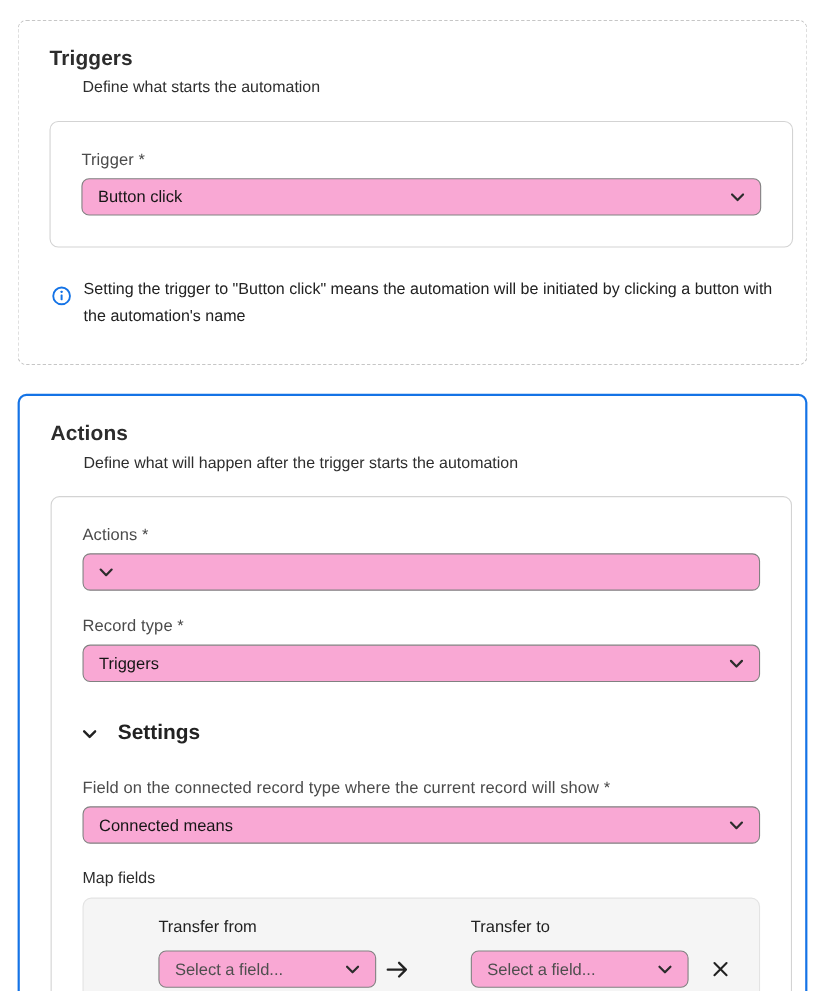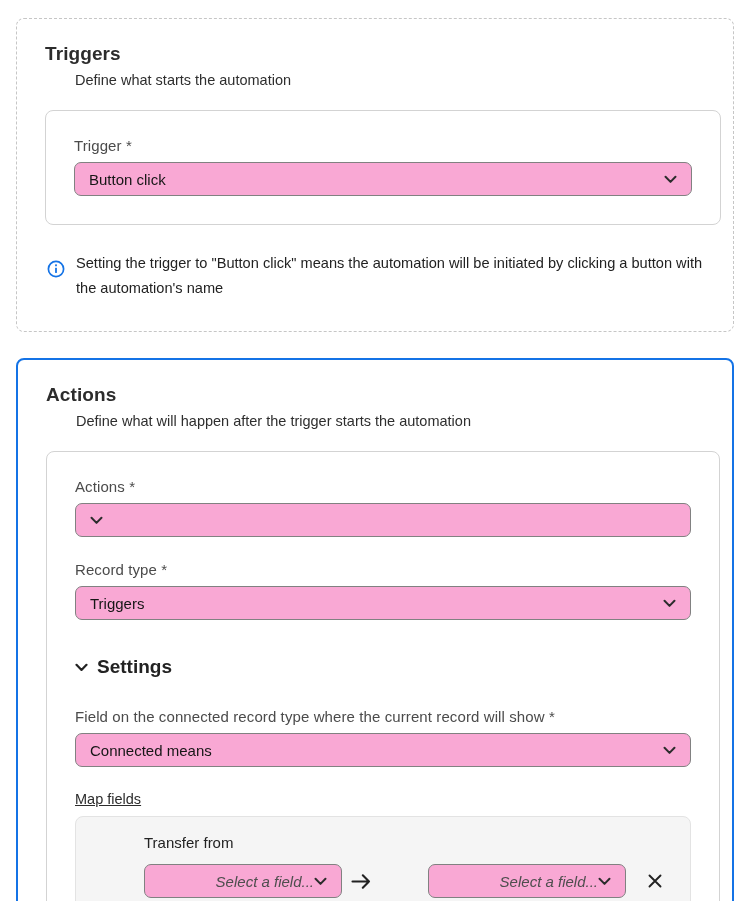--- a/index.html
+++ b/index.html
@@ -47,47 +47,47 @@
     width: 100%;
     background: #f9a8d4;
     border: 1.5px solid #818181;
     border-radius: 7px;
     display: flex;
     align-items: center;
     padding: 0 14px;
     cursor: pointer;
   }
   .select .value { font-size: 15px; color: #161616; flex: 1; white-space: nowrap; overflow: hidden; }
-  .select .value.placeholder { font-style: italic; color: #4e4e4e; text-align: right; }
+  .select .value.placeholder { color: #4e4e4e; }
   .select .chev { flex: none; display: flex; align-items: center; }
 
   
   .info-note {
     margin-top: 26px;
     display: flex;
     align-items: flex-start;
     gap: 11px;
     padding: 0 2px;
   }
   .info-note .icon { flex: none; margin-top: 9px; }
   .info-note .text { font-size: 14.6px; color: #222222; line-height: 1.72; max-width: 652px; }
 
   
   .settings-header {
     margin-top: 36px;
     display: flex;
     align-items: center;
-    gap: 9px;
+    gap: 19px;
     cursor: pointer;
     width: fit-content;
   }
   .settings-title { font-size: 19px; font-weight: 700; color: #222222; }
   .settings-body { margin-top: 30px; }
 
-  .map-fields-label { font-size: 14.5px; color: #2c2c2c; margin-top: 24px; text-decoration: underline; }
+  .map-fields-label { font-size: 14.5px; color: #2c2c2c; margin-top: 24px; }
 
   
   .map-box {
     margin-top: 9px;
     background: #f5f5f5;
     border: 1px solid #e3e3e3;
     border-radius: 8px;
     padding: 17px 20px 21px 20px;
   }
   .map-row { display: flex; align-items: flex-end; }
@@ -206,20 +206,21 @@
               </div>
             </div>
 
             <div class="arrow-cell">
               <svg width="22" height="17" viewBox="0 0 22 17">
                   <path d="M2.5 8.5 H19 M12.8 2.3 L19 8.5 L12.8 14.7" fill="none" stroke="#222" stroke-width="2.1" stroke-linecap="round" stroke-linejoin="round"></path>
                 </svg>
             </div>
 
             <div class="map-col">
+              <div class="col-label">Transfer to</div>
               <div class="select">
                 <span class="value placeholder">Select a field...</span>
                 <span class="chev">
                   <svg width="13" height="9" viewBox="0 0 13 9">
                       <path d="M1.5 1.8 L6.5 6.9 L11.5 1.8" fill="none" stroke="#2c2c2c" stroke-width="2" stroke-linecap="round" stroke-linejoin="round"></path>
                     </svg>
                 </span>
               </div>
             </div>
 

